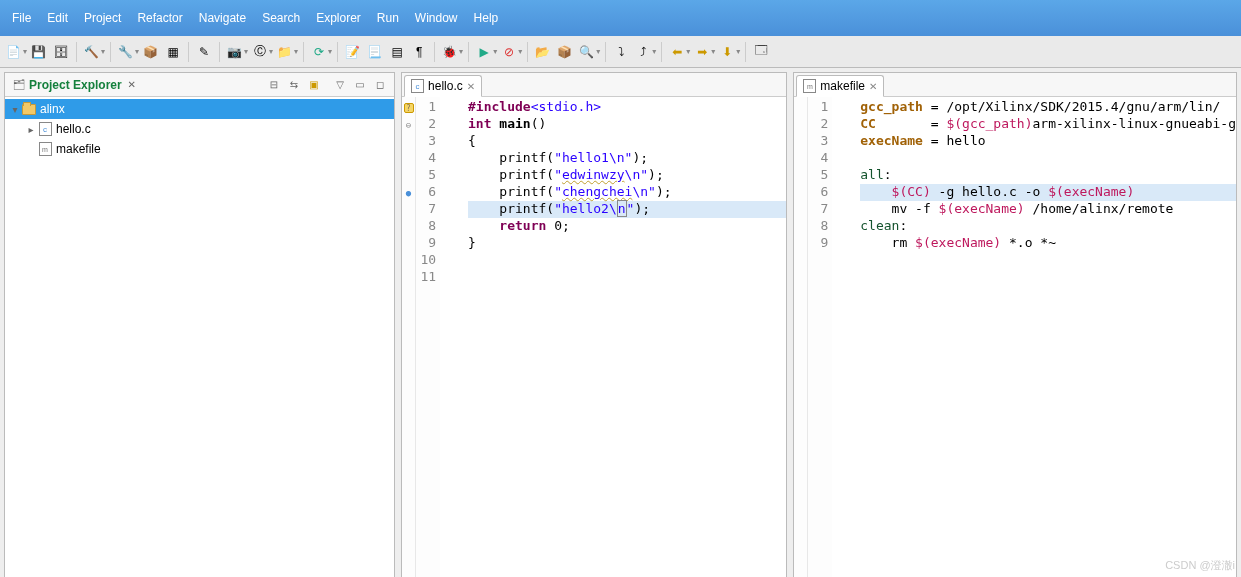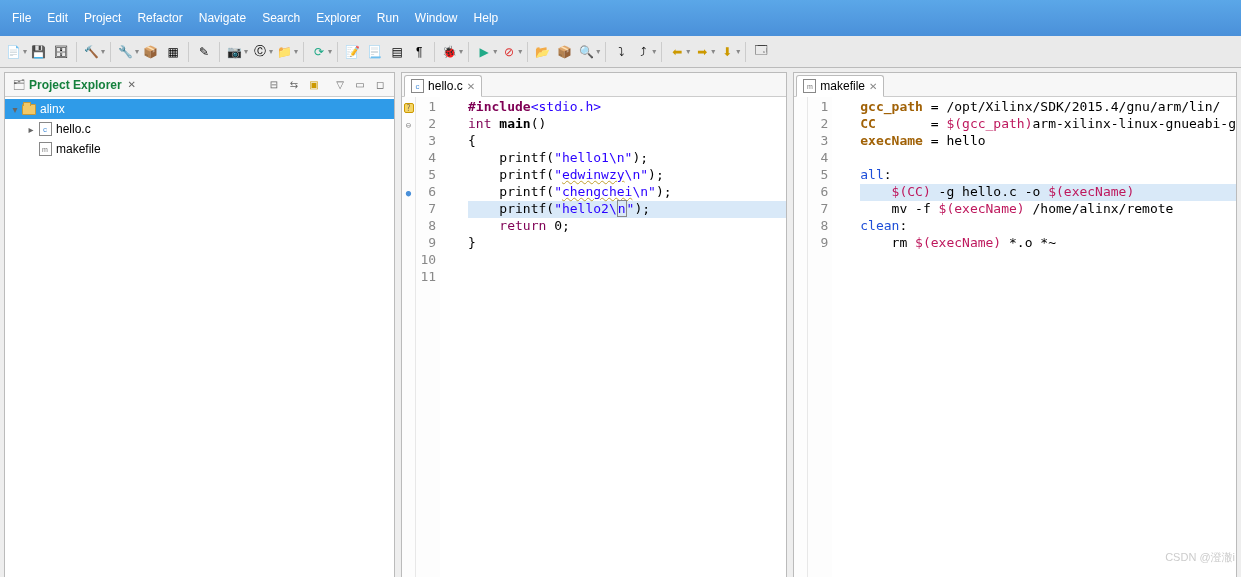--- a/index.html
+++ b/index.html
@@ -36,36 +36,36 @@
 .tab .close { font-size: 10px; color: #888; cursor: pointer; }
 
 .editor { flex: 1; display: flex; font-family: "Consolas","DejaVu Sans Mono",monospace; font-size: 13px; overflow: hidden; position: relative; }
 .gutter-marks { width: 14px; background: #fdfdfd; border-right: 1px solid #e8e8e8; padding-top: 2px; }
 .gmark { height: 17px; display: flex; align-items: center; justify-content: center; font-size: 9px; }
 .lines { width: 24px; color: #888; text-align: right; padding: 2px 4px 0 0; background: #fdfdfd; }
 .lines div { height: 17px; }
 .code { flex: 1; padding: 2px 0 0 4px; white-space: pre; color: #000; position: relative; margin-left: 24px; }
 .code div { height: 17px; }
 .hl { background: #d9e9f8; }
-.kw { color: #7f0055; font-weight: normal; }
+.kw { color: #7f0055; font-weight: bold; }
 .str { color: #2a00ff; }
 .pp { color: #7f0055; font-weight: bold; }
 .inc { color: #2a00ff; }
 .mkvar { color: #a16207; font-weight: bold; }
-.mktarget { color: #1d4ed8; }
+.mktarget { color: #14532d; }
 .mkref { color: #be185d; }
 .squiggle { text-decoration: underline wavy #c0a030; text-decoration-thickness: 1px; }
 .caret-box { border: 1px solid #888; padding: 0; }
 
 .folder-icon { width: 14px; height: 11px; background: #f2c968; border: 1px solid #c49a3a; border-radius: 1px; position: relative; }
 .folder-icon::before { content: ""; position: absolute; top: -3px; left: 0; width: 6px; height: 3px; background: #f2c968; border: 1px solid #c49a3a; border-bottom: none; }
 .cfile-icon { width: 13px; height: 14px; border: 1px solid #888; background: #fff; position: relative; font-size: 8px; color: #4a90d9; text-align: center; line-height: 13px; }
 .mfile-icon { width: 13px; height: 14px; border: 1px solid #888; background: #fff; position: relative; font-size: 7px; color: #777; text-align: center; line-height: 13px; }
 
-.watermark { position: absolute; right: 6px; bottom: 12px; color: #ccc; font-size: 11px; pointer-events: none; }
+.watermark { position: absolute; right: 6px; bottom: 4px; color: #ccc; font-size: 11px; pointer-events: none; }
 </style>
 </head>
 <body>
 
 <div class="menubar">
     <span class="item">File</span>
     <span class="item">Edit</span>
     <span class="item">Project</span>
     <span class="item">Refactor</span>
     <span class="item">Navigate</span>

